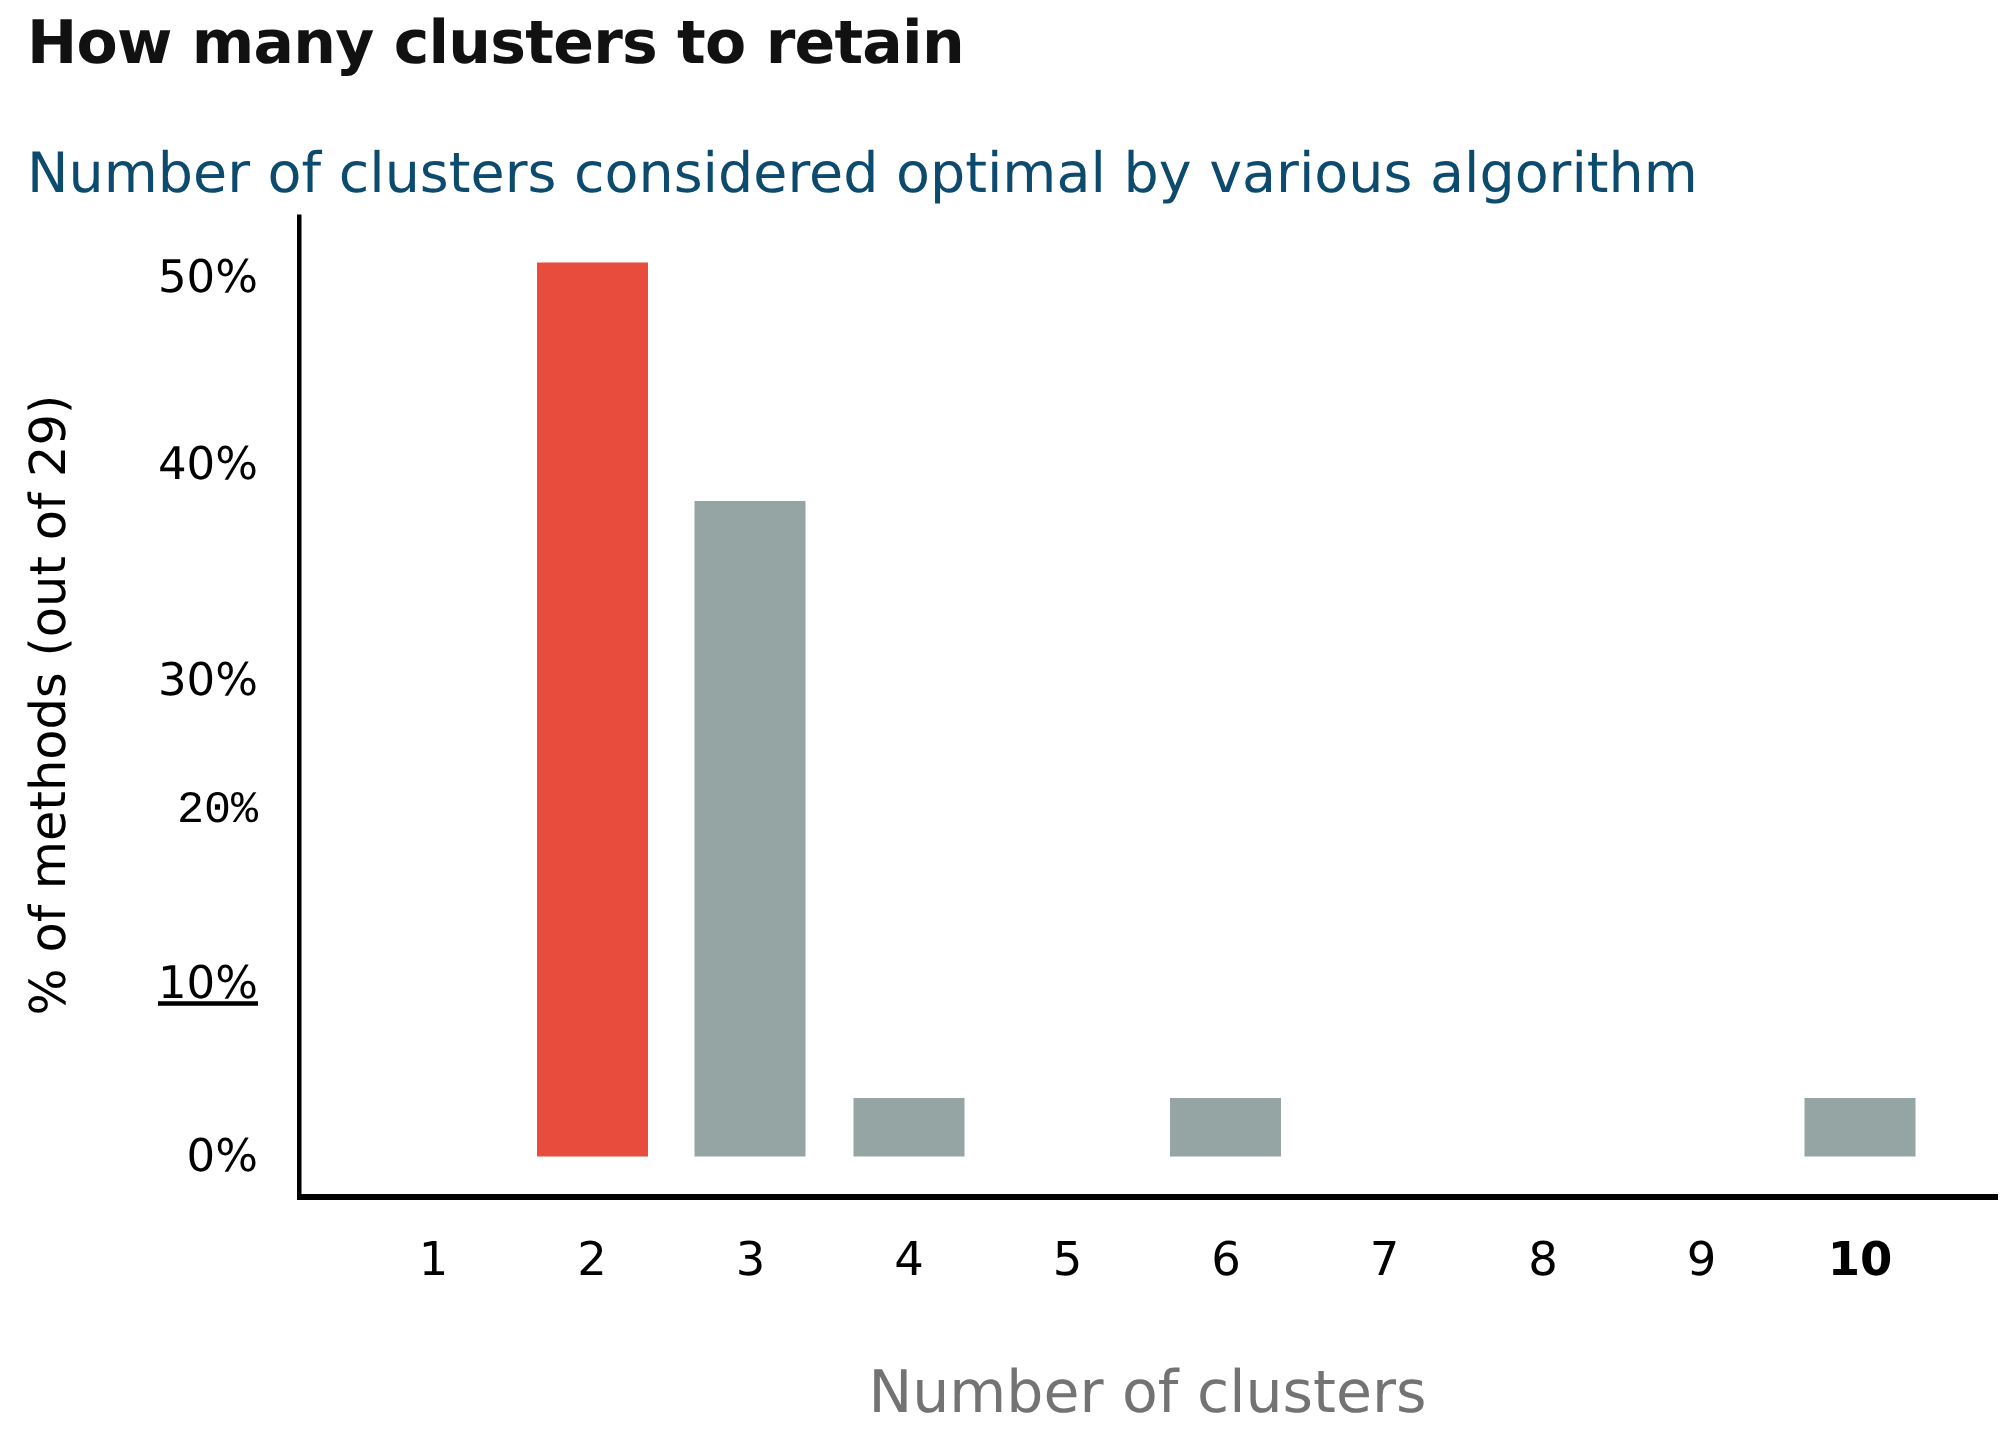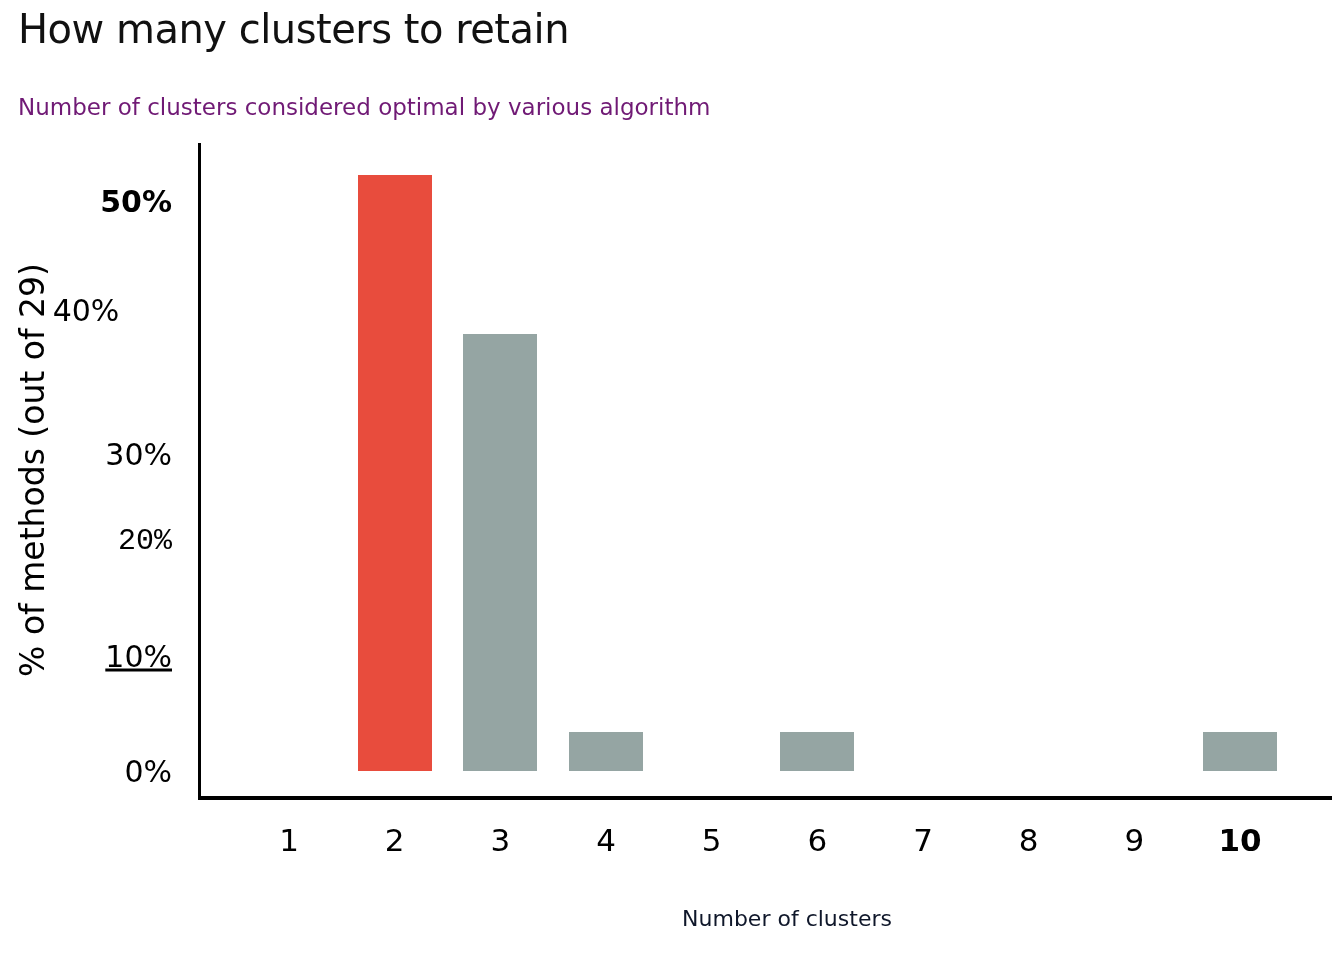--- a/index.html
+++ b/index.html
@@ -14,52 +14,51 @@
     height: 960px;
     background: #ffffff;
     overflow: hidden;
     color: #000000;
   }
   .chart-title {
     position: absolute;
     left: 18px;
     top: 6px;
     font-size: 40px;
-    font-weight: 400;
+    font-weight: 700;
     letter-spacing: -0.5px;
     color: #111111;
     white-space: nowrap;
   }
   .chart-subtitle {
     position: absolute;
     left: 18px;
     top: 94px;
-    font-size: 23px;
+    font-size: 37px;
     font-weight: 400;
-    color: #701a75;
+    color: #0c4a6e;
     white-space: nowrap;
   }
   .y-axis-title {
     position: absolute;
     left: 32px;
     top: 470px;
     font-size: 33px;
     color: #000000;
     white-space: nowrap;
     transform: translate(-50%, -50%) rotate(-90deg);
   }
   .x-axis-title {
     position: absolute;
     left: 765px;
     top: 906px;
-    font-size: 22px;
-    color: #0f172a;
+    font-size: 39px;
+    color: #737373;
     white-space: nowrap;
     transform: translateX(-50%);
-    margin-left: 22px;
   }
   .spine-left {
     position: absolute;
     left: 198px;
     top: 143px;
     width: 3px;
     height: 657px;
     background: #000000;
   }
   .spine-bottom {
@@ -102,22 +101,22 @@
   <div class="chart-subtitle">Number of clusters considered optimal by various algorithm</div>
 
   <div class="y-axis-title">% of methods (out of 29)</div>
 
   <div id="plot-area">
     <div id="yticks-container">
         <div class="ytick" style="top: 771px;">0%</div>
         <div class="ytick" style="top: 655.8px; text-decoration: underline;">10%</div>
         <div class="ytick" style="top: 540.6px; font-family: Liberation Mono, monospace;">20%</div>
         <div class="ytick" style="top: 410px; margin-top: 44px;">30%</div>
-        <div class="ytick" style="top: 310.2px; text-align: center;">40%</div>
-        <div class="ytick" style="top: 201px; font-weight: bold;">50%</div>
+        <div class="ytick" style="top: 310.2px;">40%</div>
+        <div class="ytick" style="top: 185px;">50%</div>
       </div>
     <div id="bars-container">
         <div class="bar" style="left: 357.67px; width: 74px; top: 175.416px; height: 595.584px; background: rgb(232, 76, 61);"></div>
         <div class="bar" style="left: 463.34px; width: 74px; top: 334.392px; height: 436.608px; background: rgb(149, 165, 163);"></div>
         <div class="bar" style="left: 569.01px; width: 74px; top: 731.832px; height: 39.168px; background: rgb(149, 165, 163);"></div>
         <div class="bar" style="left: 780.35px; width: 74px; top: 731.832px; height: 39.168px; background: rgb(149, 165, 163);"></div>
         <div class="bar" style="left: 1203.03px; width: 74px; top: 731.832px; height: 39.168px; background: rgb(149, 165, 163);"></div>
       </div>
     <div class="spine-left"></div>
     <div class="spine-bottom"></div>

